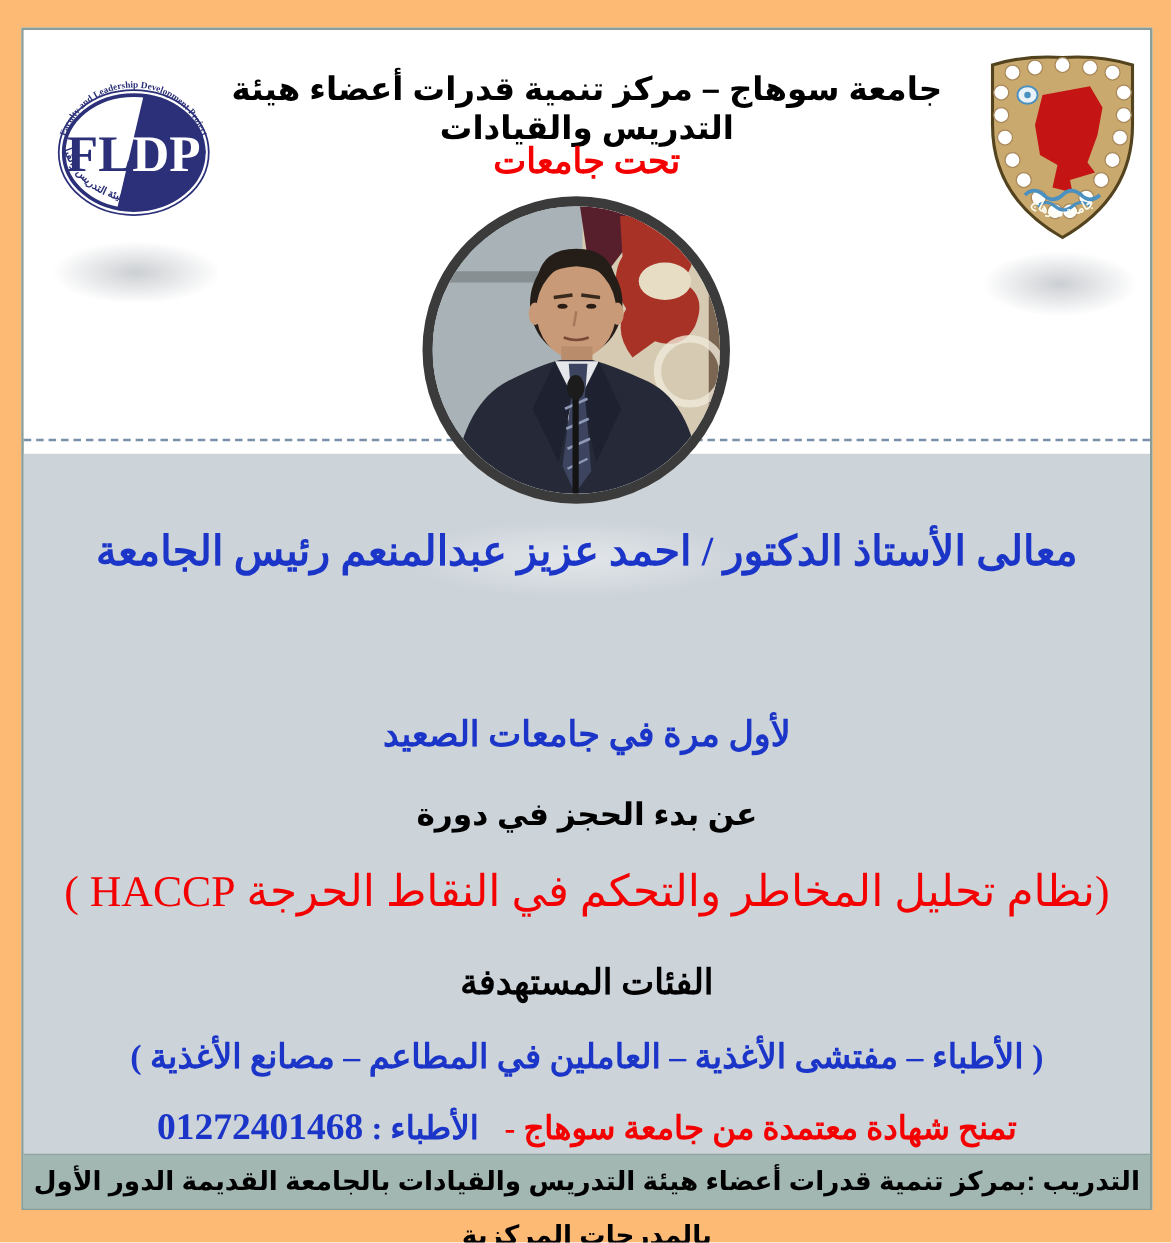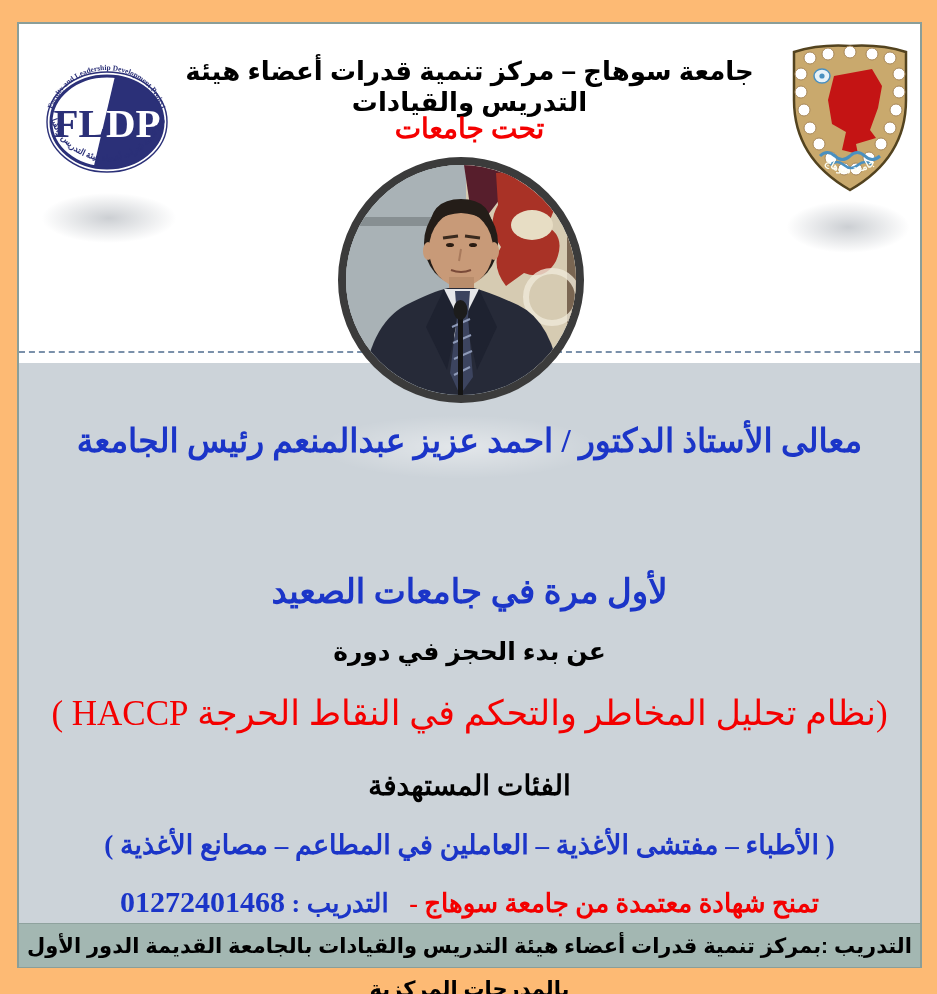--- a/index.html
+++ b/index.html
@@ -26,21 +26,21 @@
   .photo-reflection{position:absolute;left:300px;top:52px;width:280px;height:64px;
             background:radial-gradient(ellipse at center, rgba(255,255,255,.45), transparent 70%);z-index:1;}
   
   .dashed-divider{position:absolute;left:0;top:327px;width:100%;height:0;
             border-top:2px dashed #7a90aa;}
   
   .body-section{position:absolute;left:0;top:339px;width:100%;height:560px;background:#ccd3d9;}
   .line{position:absolute;left:0;width:100%;text-align:center;direction:rtl;z-index:2;white-space:nowrap;}
   .president-title{top:58px;font-size:33px;font-weight:bold;color:#1b35c8;}
   .center-announce{top:140px;font-size:30px;font-weight:bold;color:#f23030;}
-  .first-time{top:208px;font-size:34px;font-weight:bold;color:#1b35c8;}
+  .first-time{top:208px;font-size:28px;font-weight:bold;color:#1b35c8;}
   .booking{top:274px;font-size:25px;font-weight:bold;color:#000;
            font-family:"Liberation Sans","DejaVu Sans",sans-serif;}
   .course-title{top:330px;font-size:35px;font-weight:normal;color:#f40000;}
   .target-heading{top:406px;font-size:28px;font-weight:600;color:#000;}
   .target-groups{top:466px;font-size:27px;font-weight:bold;color:#1b35c8;}
   .contact{top:522px;font-size:26px;font-weight:bold;}
   .contact .cert{color:#f40000;}
   .contact .lbl{color:#1b35c8;margin-right:14px;}
   .contact .colon{color:#1b35c8;}
   .contact .phone{color:#1b35c8;font-size:30px;font-family:"Liberation Serif","DejaVu Serif",serif;
@@ -183,21 +183,21 @@
       <div class="line booking">عن بدء الحجز في دورة</div>
 
       <div class="line course-title">(نظام تحليل المخاطر والتحكم في النقاط الحرجة HACCP )</div>
 
       <div class="line target-heading">الفئات المستهدفة</div>
 
       <div class="line target-groups">( الأطباء – مفتشى الأغذية – العاملين في المطاعم – مصانع الأغذية )</div>
 
       <div class="line contact">
         <span class="cert">تمنح شهادة معتمدة من جامعة سوهاج -</span>
-        <span class="lbl">التدريب</span>
+        <span class="lbl">الأطباء</span>
         <span class="colon">:</span>
         <span class="phone">01272401468</span>
       </div>
     </div>
 
     <div class="footer-bar">
       <div class="footer-text">التدريب :بمركز تنمية قدرات أعضاء هيئة التدريس والقيادات بالجامعة القديمة الدور الأول بالمدرجات المركزية</div>
     </div>
 
   </div>

